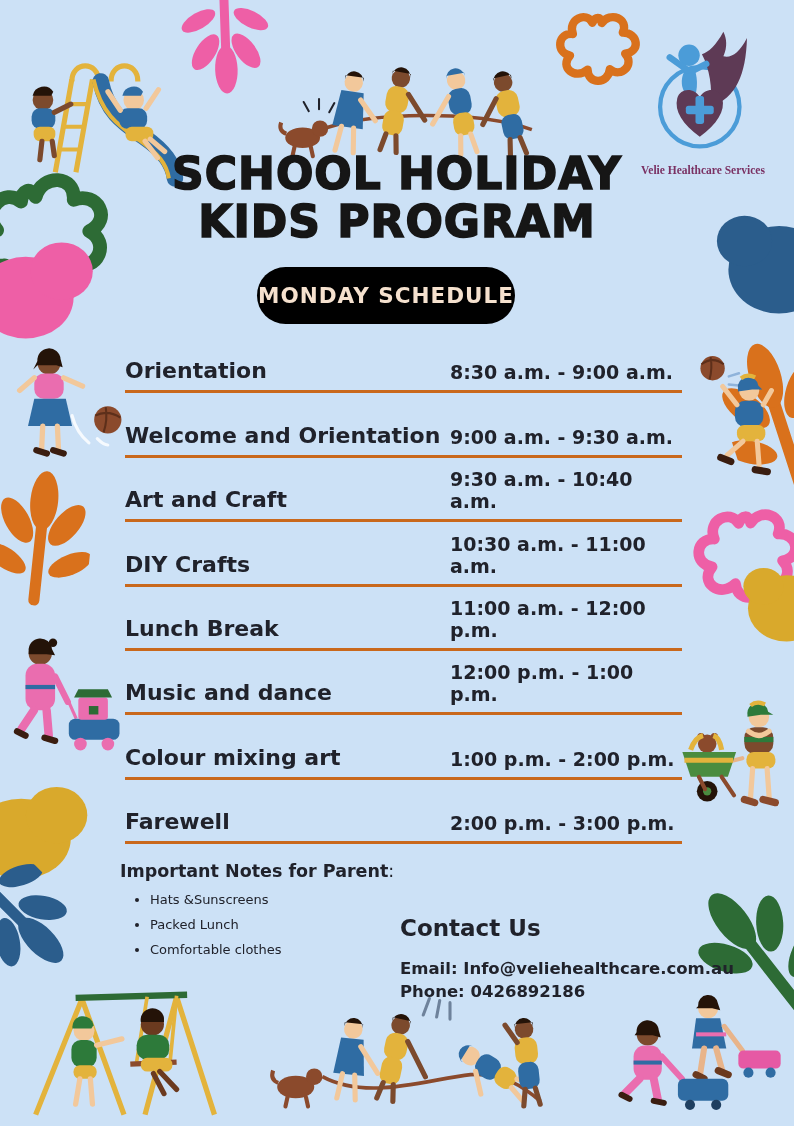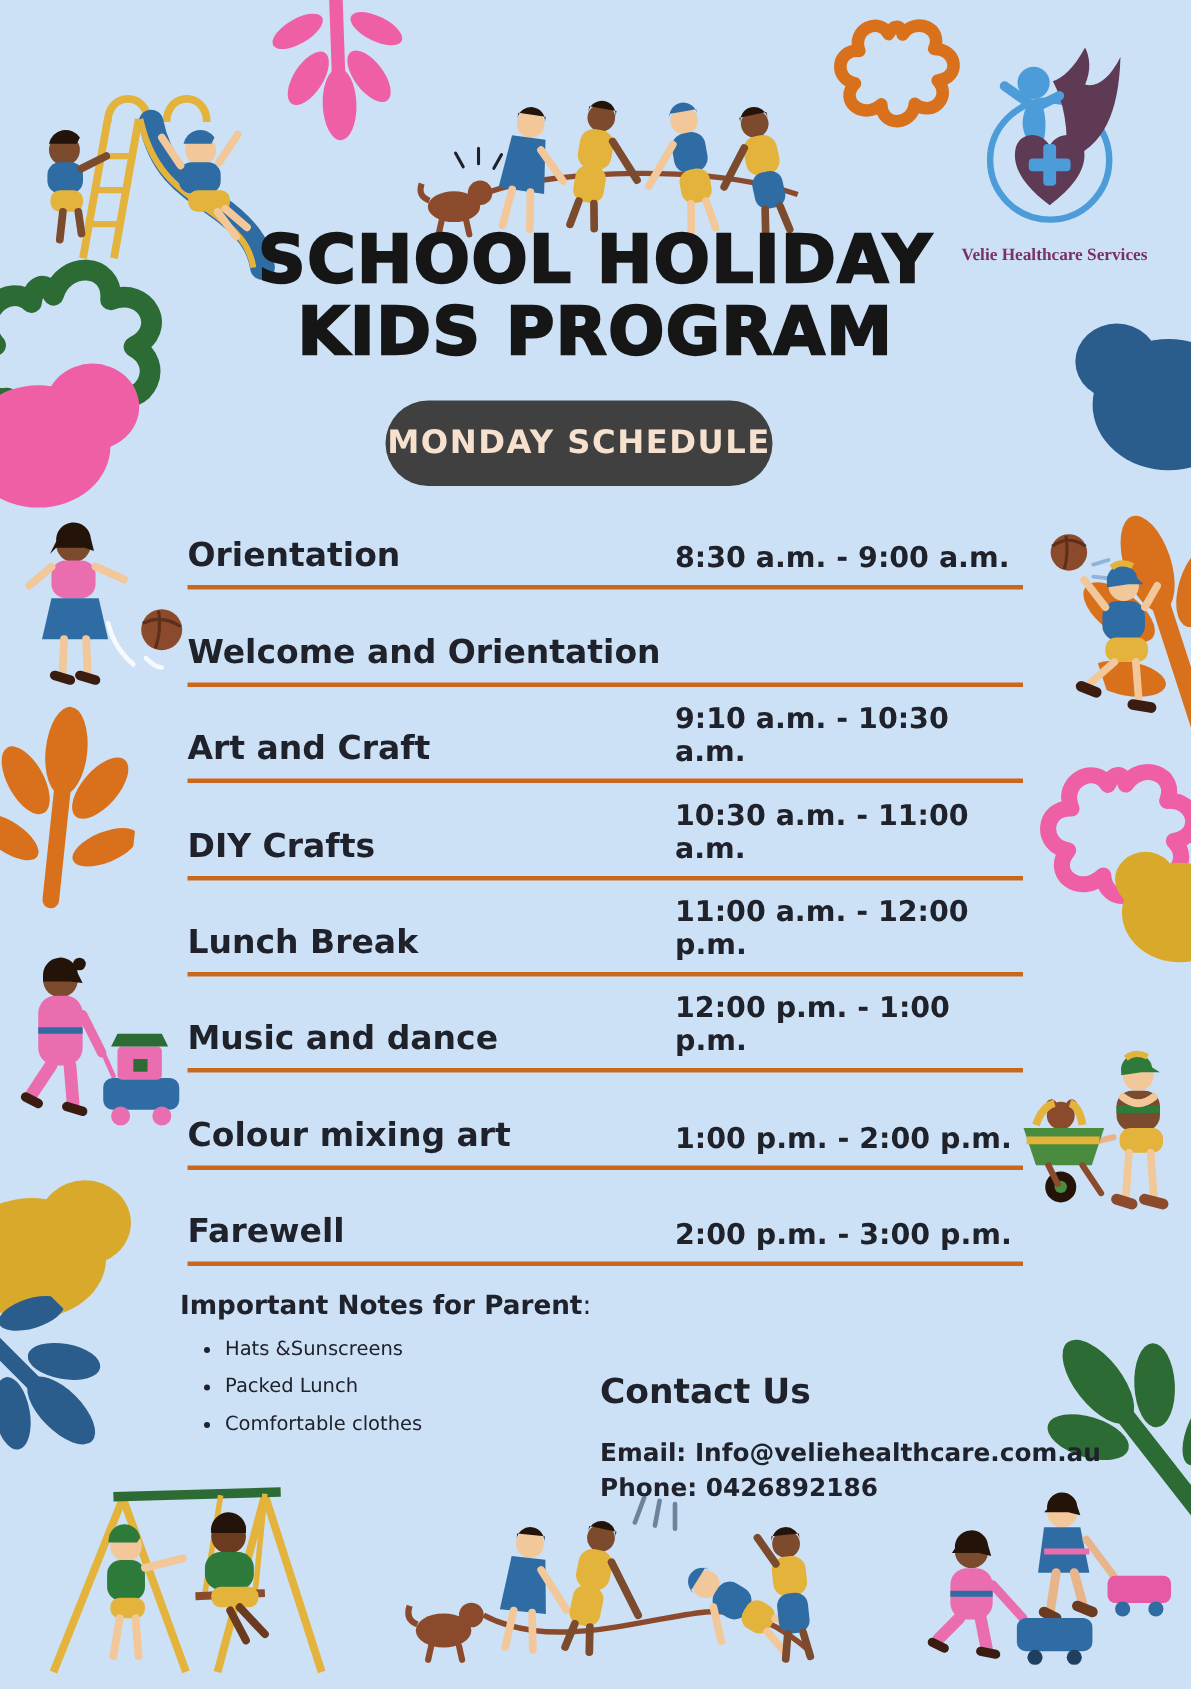--- a/index.html
+++ b/index.html
@@ -42,21 +42,21 @@
   .logo .logo-text{
     font-size:11.5px;font-weight:bold;color:#7a3163;white-space:nowrap;margin-top:2px;
   }
 
   
   .title{left:0;top:150px;width:100%;text-align:center;z-index:2;
     font-weight:bold;font-size:44px;line-height:1.1;letter-spacing:1px;color:#161616;
     -webkit-text-stroke:1.6px #161616;}
 
   
-  .badge{left:257px;top:267px;width:258px;height:57px;border-radius:30px;background:#404040;
+  .badge{left:257px;top:267px;width:258px;height:57px;border-radius:30px;background:#000000;
     display:flex;align-items:center;justify-content:center;z-index:2;
     color:#f5e1ce;font-weight:bold;font-size:21.5px;letter-spacing:1px;}
 
   
   .schedule{left:125px;top:329px;width:557px;z-index:2;}
   .srow{height:64.4px;display:flex;align-items:flex-end;padding-bottom:7px;
     border-bottom:3px solid #c9681c;box-sizing:border-box;}
   .srow .activity{flex:1;font-size:22px;font-weight:bold;}
   .srow .time{width:232px;font-size:19px;font-weight:bold;}
 
@@ -444,24 +444,25 @@
   <span>MONDAY SCHEDULE</span>
 </div>
 
 <div class="abs schedule">
   <div class="srow">
     <span class="activity">Orientation</span>
     <span class="time">8:30 a.m. - 9:00 a.m.</span>
   </div>
   <div class="srow">
     <span class="activity">Welcome and Orientation</span>
+    <span class="time">9:00 a.m. - 9:30 a.m.</span>
   </div>
   <div class="srow">
     <span class="activity">Art and Craft</span>
-    <span class="time">9:10 a.m. - 10:30 a.m.</span>
+    <span class="time">9:30 a.m. - 10:40 a.m.</span>
   </div>
   <div class="srow">
     <span class="activity">DIY Crafts</span>
     <span class="time">10:30 a.m. - 11:00 a.m.</span>
   </div>
   <div class="srow">
     <span class="activity">Lunch Break</span>
     <span class="time">11:00 a.m. - 12:00 p.m.</span>
   </div>
   <div class="srow">

